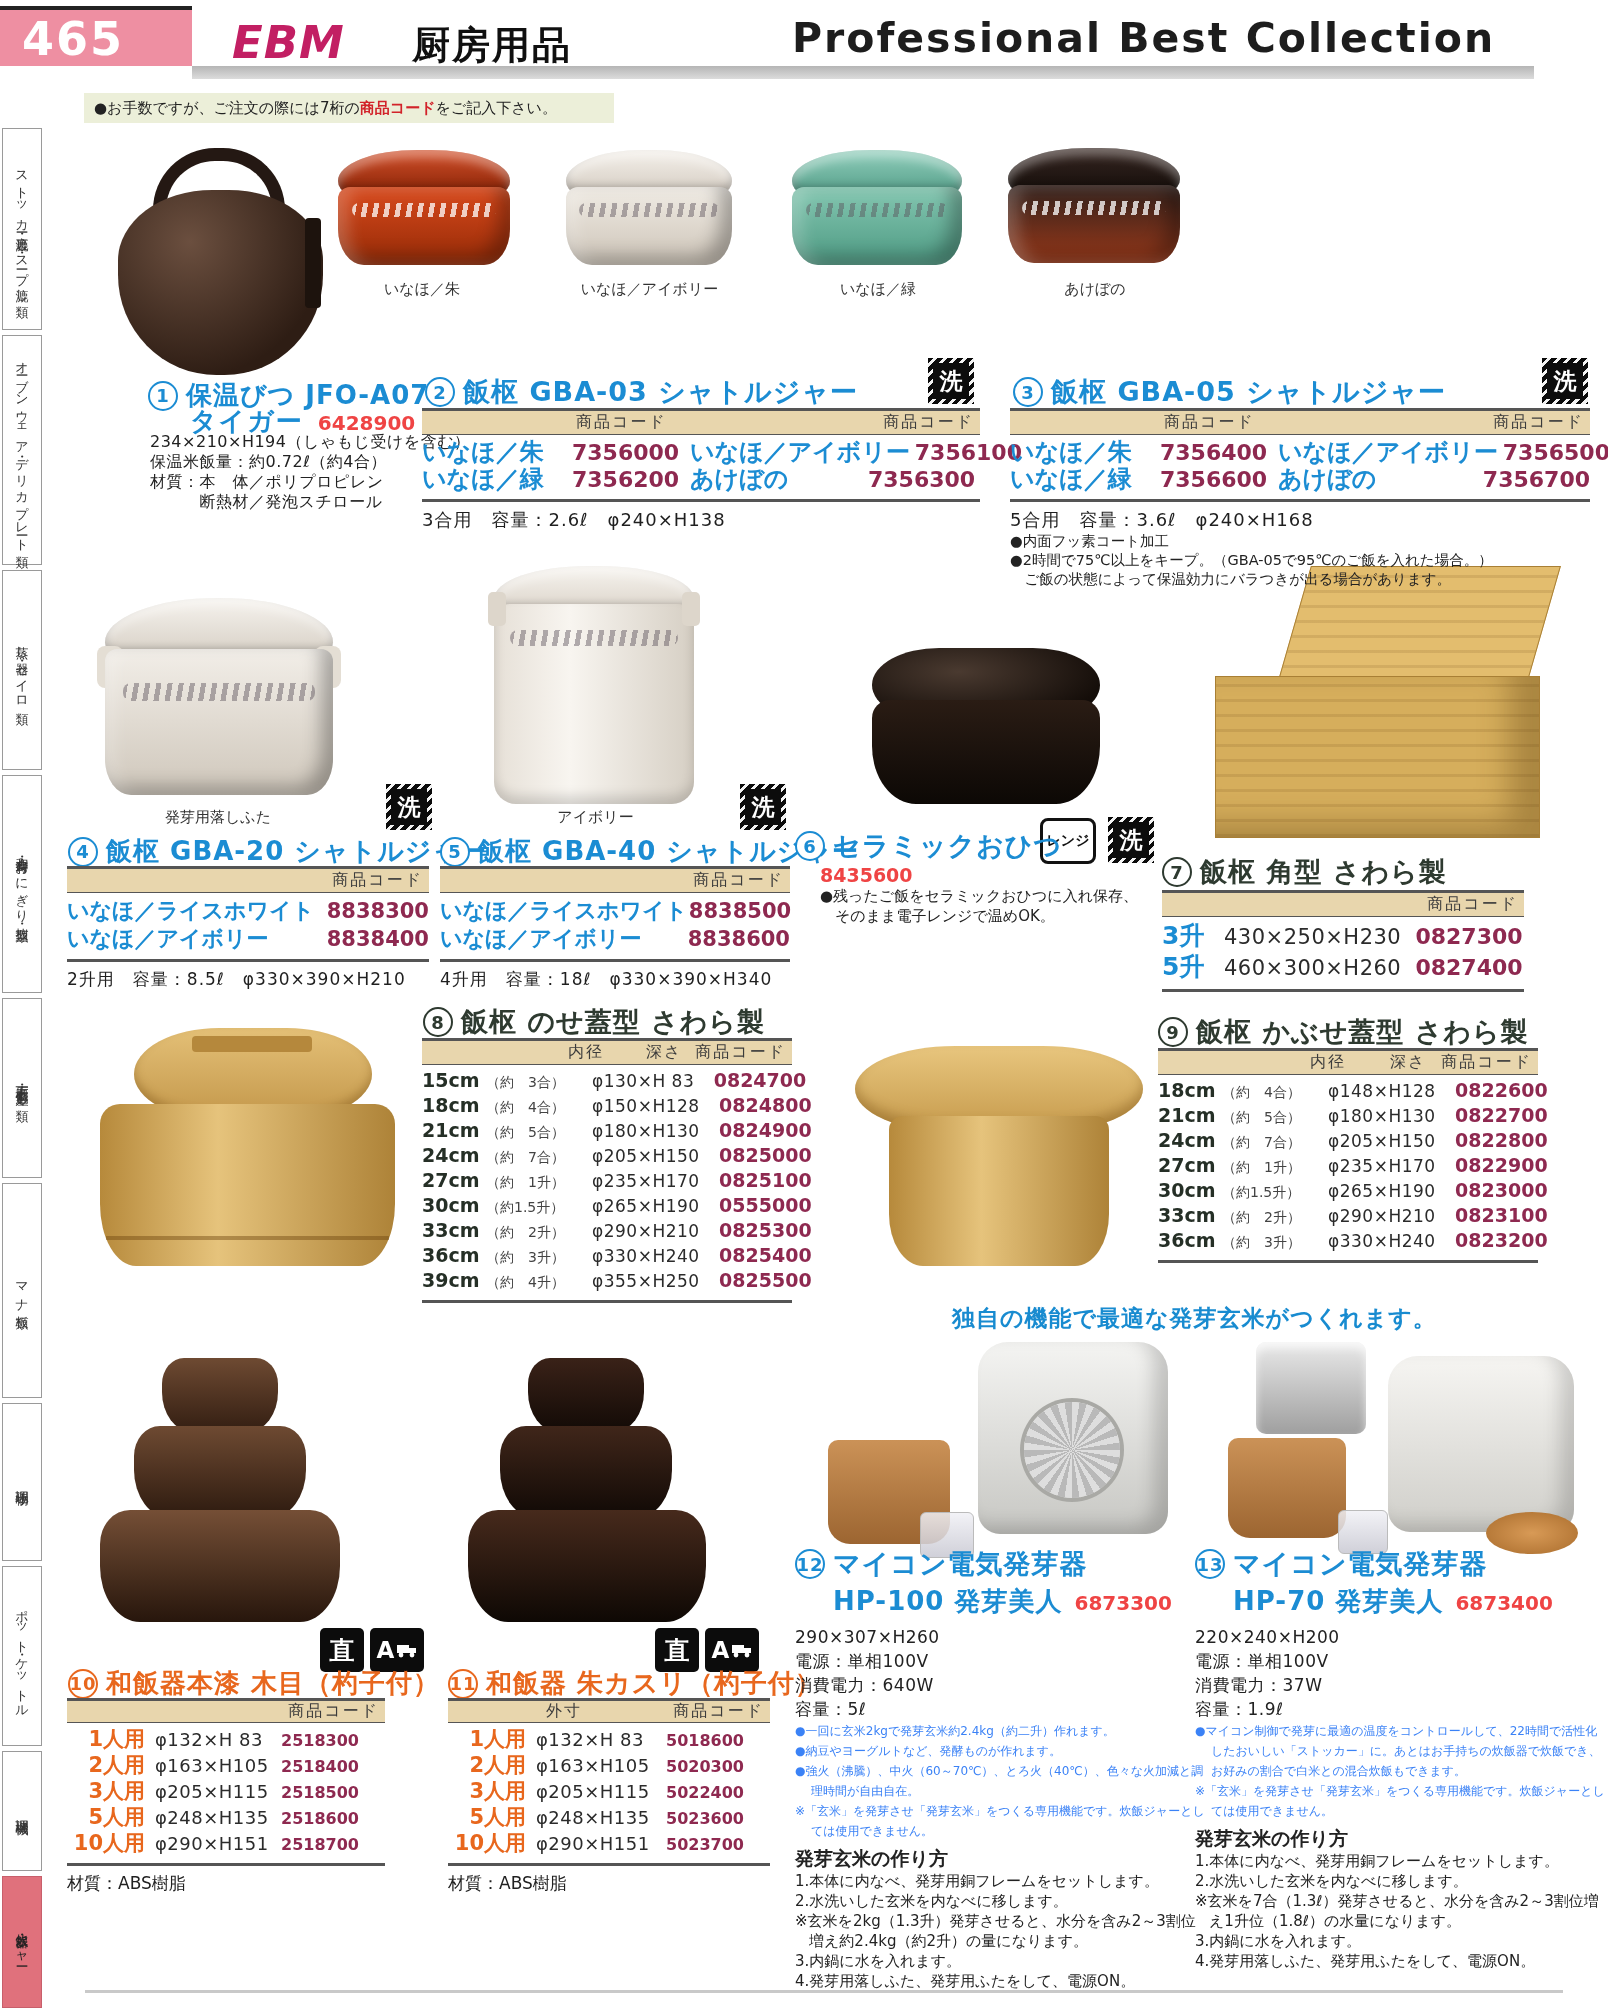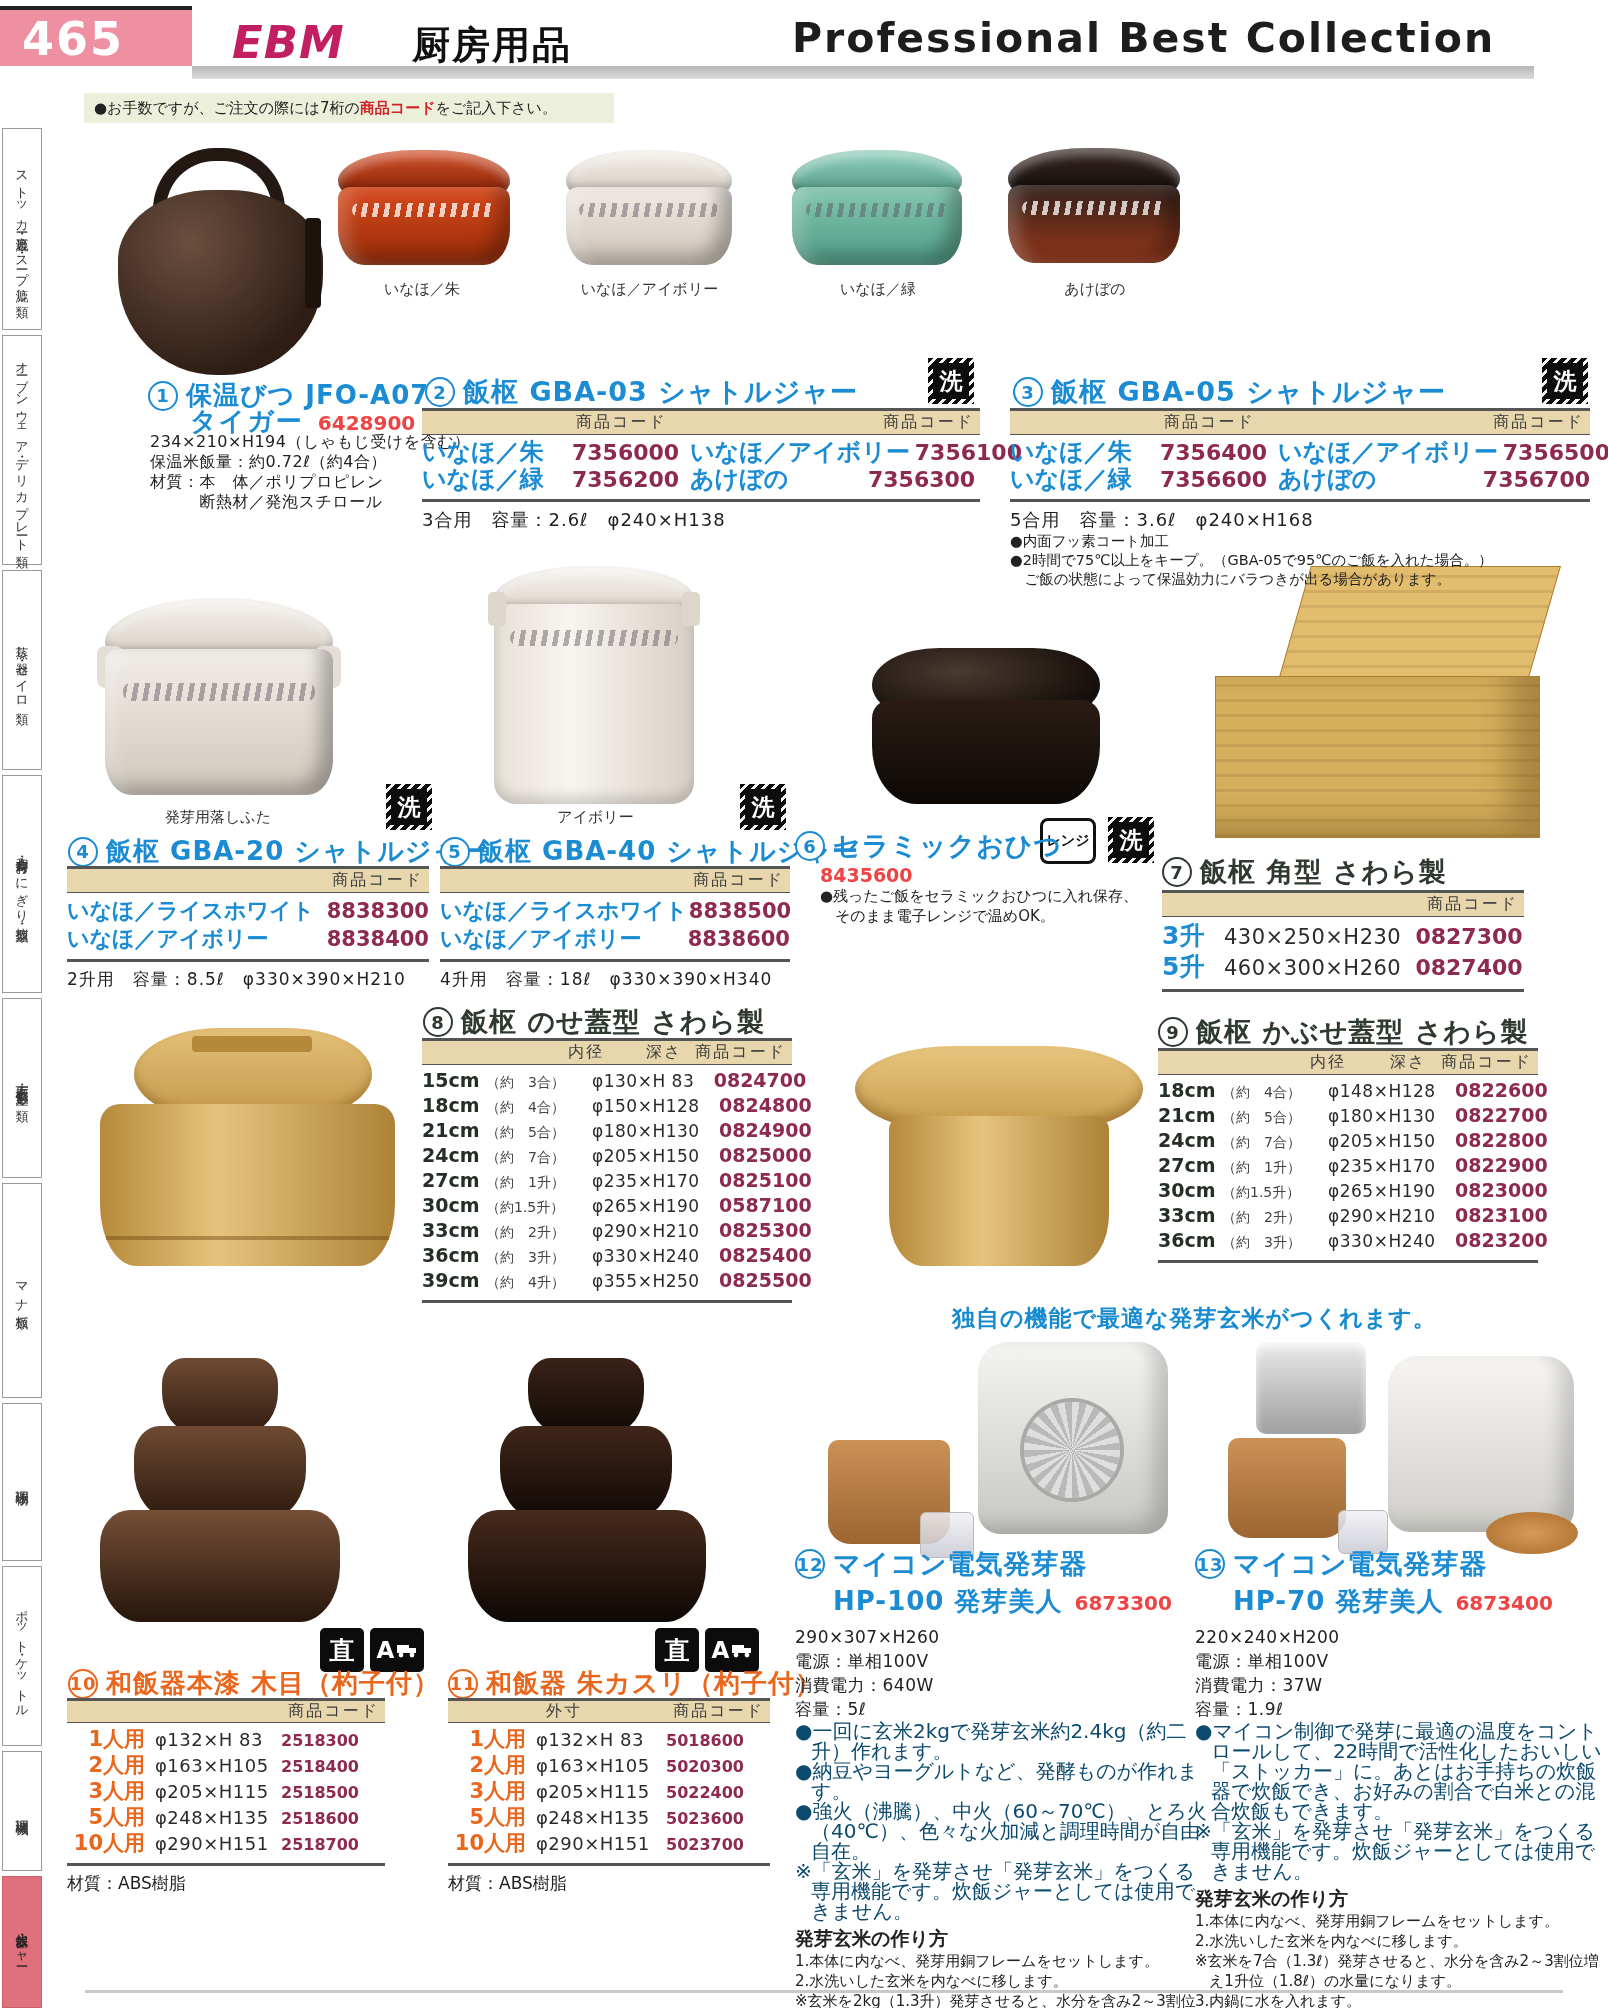--- a/index.html
+++ b/index.html
@@ -71,21 +71,21 @@
 .r3c .cd{font-size:16px;text-align:left}
 .material{font-size:17px;color:#222;padding-top:6px}
 
 .spec p{font-size:17px;color:#222;line-height:23px;letter-spacing:0.5px}
 .note p{font-size:14.5px;color:#222;line-height:19px}
 .gblock{position:absolute;width:412px}
 .gblock .model{display:flex;align-items:baseline;gap:12px;margin:2px 0 6px 38px}
 .gblock .model .m{font-size:26px;font-weight:800;color:#1b8cd3;letter-spacing:1px}
 .gblock .model .code{font-size:20px}
 .gblock .spec p{font-size:17px;line-height:24px}
-.gblock .blt p{font-size:20px;line-height:20px;color:#0c4a6e;padding-left:16px;text-indent:-16px}
+.gblock .blt p{font-size:12px;line-height:20px;color:#3b82f6;padding-left:16px;text-indent:-16px}
 .gblock .howto-title{font-size:19px;font-weight:800;color:#222;margin-top:4px;line-height:26px}
 .gblock .howto p{font-size:15px;line-height:20px;color:#222;padding-left:14px;text-indent:-14px}
 #promo{position:absolute;left:952px;top:1303px;font-size:23px;font-weight:800;color:#188bd0;letter-spacing:1px}
 .caption{position:absolute;font-size:15px;color:#333;text-align:center;white-space:nowrap}
 
 .icon-wash{position:absolute;width:46px;height:46px;padding:5px;background:repeating-linear-gradient(135deg,#0b0b0b 0 4px,#f2f2f2 4px 7px)}
 .icon-wash .in{width:100%;height:100%;background:#0c0c0c;color:#fff;font-weight:800;font-size:23px;display:flex;align-items:center;justify-content:center}
 .icon-range{position:absolute;width:56px;height:46px;border:3px solid #111;border-radius:8px;background:#fff;color:#111;
   font-weight:800;font-size:14px;display:flex;align-items:center;justify-content:center}
 .icon-direct{position:absolute;width:44px;height:44px;background:#0c0c0c;border-radius:5px;color:#fff;
@@ -466,21 +466,21 @@
       <div class="trow r4b">
       <span class="sz">27cm</span>
       <span class="ap">（約　1升）</span>
       <span class="dim">φ235×H170</span>
       <span class="cd">0825100</span>
     </div>
       <div class="trow r4b">
       <span class="sz">30cm</span>
       <span class="ap">（約1.5升）</span>
       <span class="dim">φ265×H190</span>
-      <span class="cd">0587100</span>
+      <span class="cd">0555000</span>
     </div>
       <div class="trow r4b">
       <span class="sz">33cm</span>
       <span class="ap">（約　2升）</span>
       <span class="dim">φ290×H210</span>
       <span class="cd">0825300</span>
     </div>
       <div class="trow r4b">
       <span class="sz">36cm</span>
       <span class="ap">（約　3升）</span>

